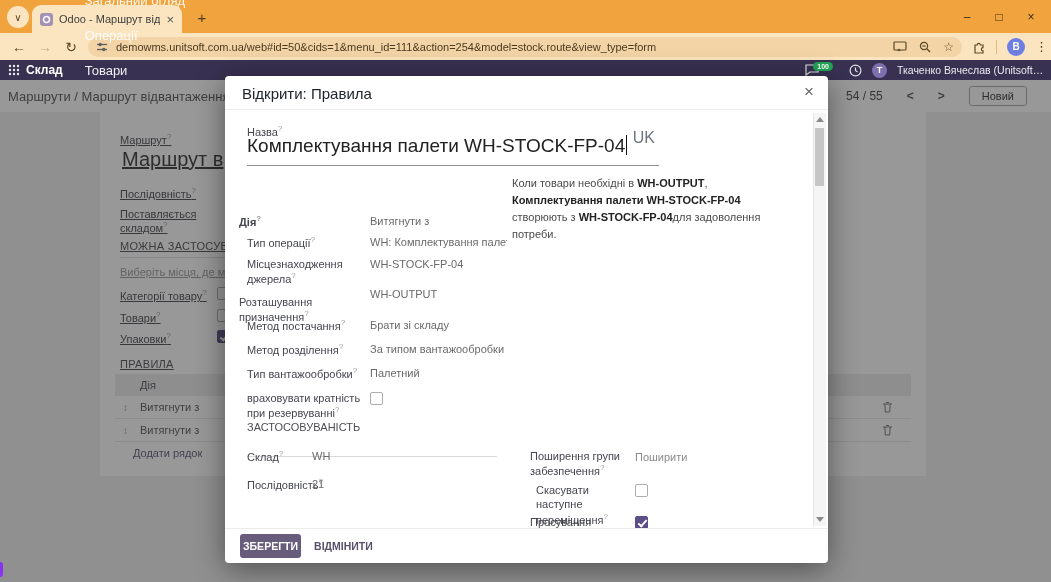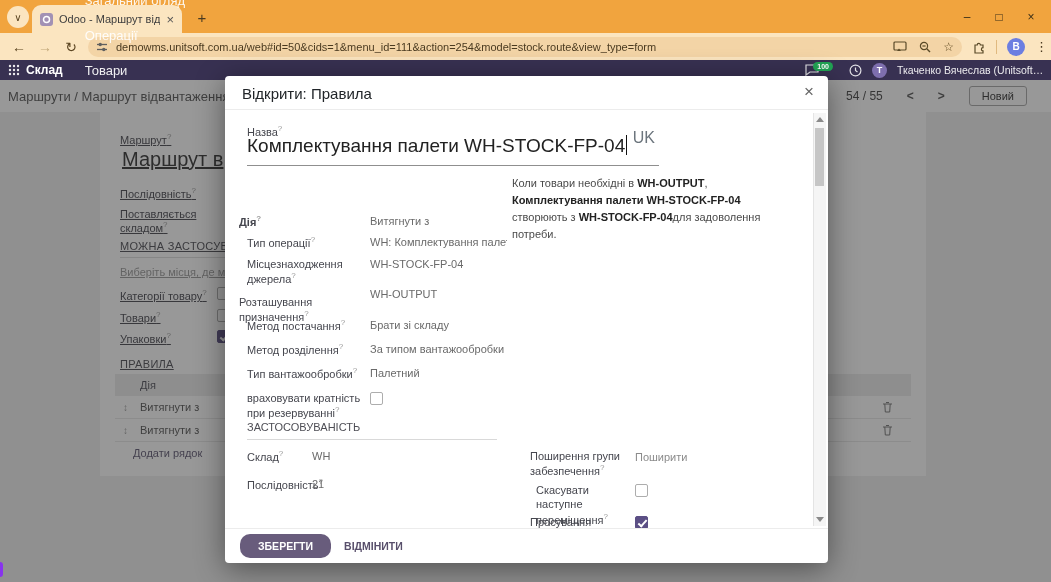--- a/index.html
+++ b/index.html
@@ -92,30 +92,30 @@
   .mlbl{position:absolute;font-size:11px;color:#45464e;line-height:1.3;}
   .mlbl sup{color:#999;font-size:8px;}
   .mval{position:absolute;font-size:11px;color:#6a6a6a;white-space:nowrap;overflow:hidden;}
   .name-label{left:22px;top:13px;}
   .name-wrap{position:absolute;left:22px;top:24px;width:412px;border-bottom:1px solid #8f8f8f;height:30px;}
   .name-text{font-size:19px;color:#222;white-space:nowrap;}
   .caret{display:inline-block;width:1px;height:20px;background:#111;vertical-align:-3px;margin-left:1px;}
   .lang-badge{position:absolute;right:4px;top:-6px;font-size:16px;color:#6c757d;}
   .help{position:absolute;left:287px;top:64px;width:282px;font-size:11px;color:#4a4a4a;line-height:1.55;}
   .help b{color:#222;}
-  .msection{position:absolute;font-size:11px;color:#4e4e55;border-bottom:1px solid #d9d9d9;padding-bottom:6px;}
+  .msection{position:absolute;font-size:11px;color:#4e4e55;border-bottom:1px solid #d9d9d9;padding-bottom:23px;}
   .sb{position:absolute;left:588px;top:2px;width:12px;height:413px;background:#f5f5f5;border-left:1px solid #e4e4e4;}
   .sb-up{position:absolute;left:2px;top:4px;width:0;height:0;border-left:4px solid transparent;
     border-right:4px solid transparent;border-bottom:5px solid #8a8a8a;}
   .sb-down{position:absolute;left:2px;bottom:4px;width:0;height:0;border-left:4px solid transparent;
     border-right:4px solid transparent;border-top:5px solid #8a8a8a;}
   .sb-thumb{position:absolute;left:1px;top:15px;width:9px;height:58px;background:#c6c6c6;}
   .modal-footer{position:absolute;left:0;top:452px;width:100%;height:35px;border-top:1px solid #ececec;
     box-sizing:border-box;display:flex;align-items:center;padding-left:15px;gap:4px;}
-  .btn-save{background:#685C7C;color:#fff;font-size:10.5px;font-weight:bold;padding:6px 18px;border-radius:10px;}
+  .btn-save{background:#685C7C;color:#fff;font-size:10.5px;font-weight:bold;padding:6px 3px;border-radius:3px;}
   .btn-cancel{color:#584f6b;font-size:10.5px;font-weight:bold;padding:6px 9px;}
 
   .chat-sliver{position:absolute;left:0;top:562px;width:3px;height:15px;background:#8833EE;z-index:20;border-radius:0 3px 3px 0;}
 </style>
 </head>
 <body>
 
 <div class="screen">
 
   <div class="tabstrip">

